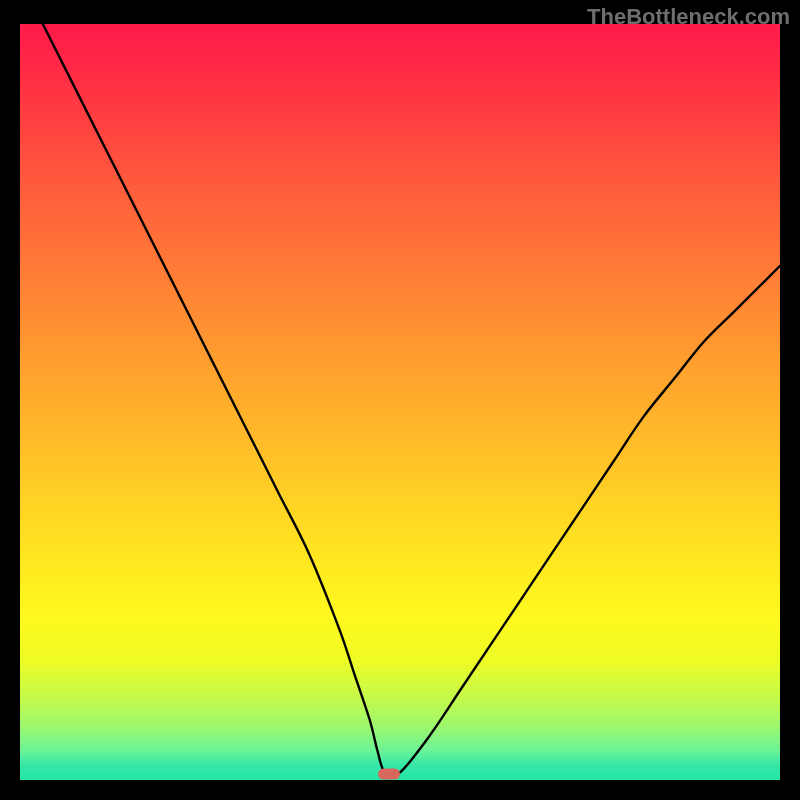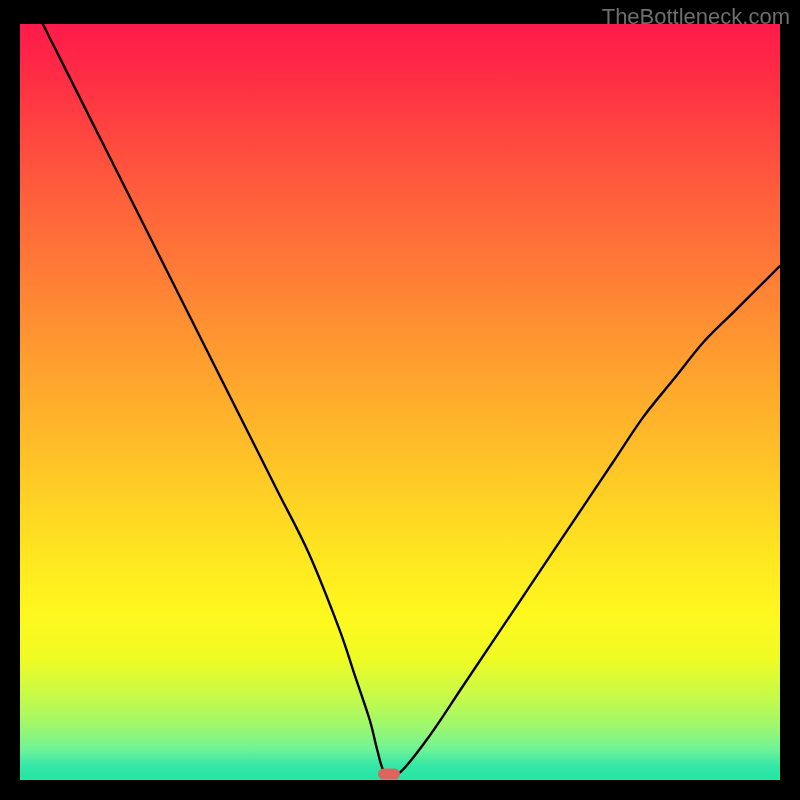--- a/index.html
+++ b/index.html
@@ -10,21 +10,21 @@
     background: #000;
     font-family: Arial, Helvetica, sans-serif;
     position: relative;
   }
   .watermark {
     position: absolute;
     top: 4px;
     right: 10px;
     color: #6e6e6e;
     font-size: 22px;
-    font-weight: 400;
+    font-weight: 700;
     z-index: 10;
   }
   .plot-frame {
     position: absolute;
     left: 20px;
     top: 24px;
     width: 760px;
     height: 756px;
     background: #000;
     overflow: hidden;

